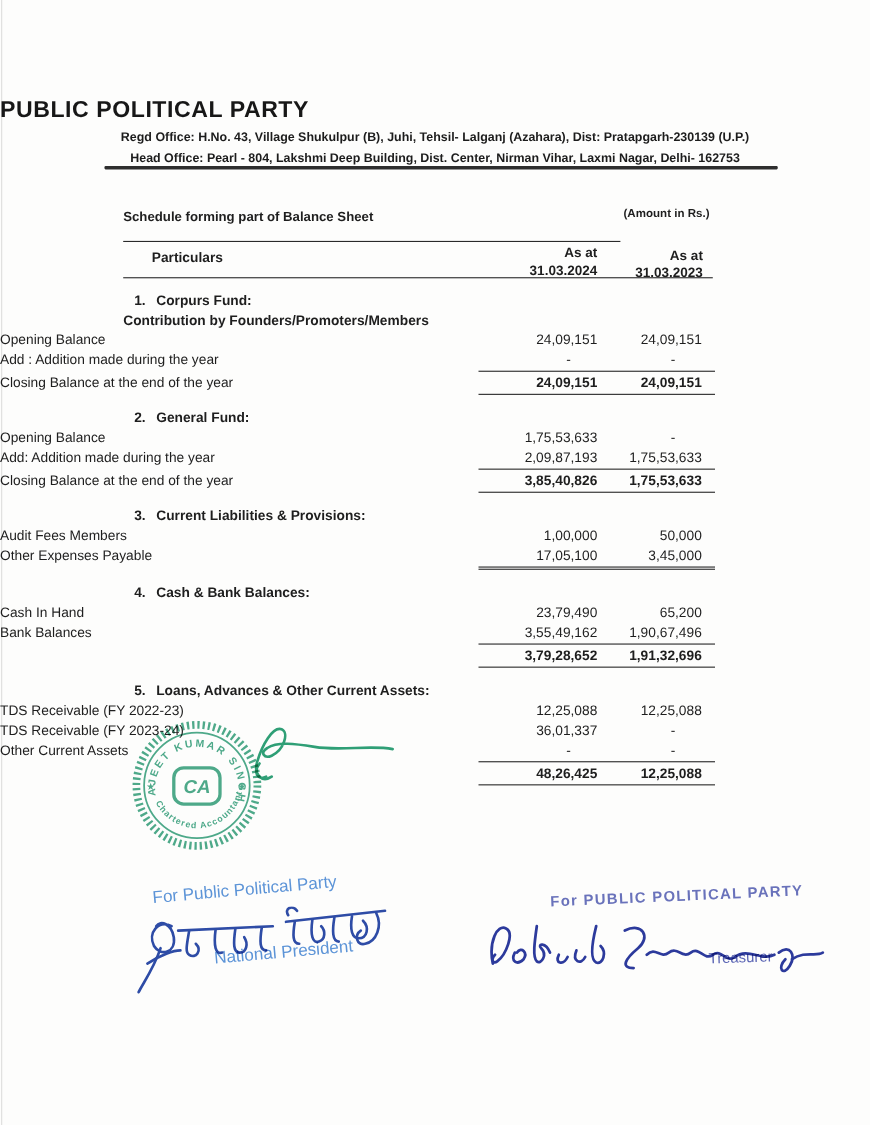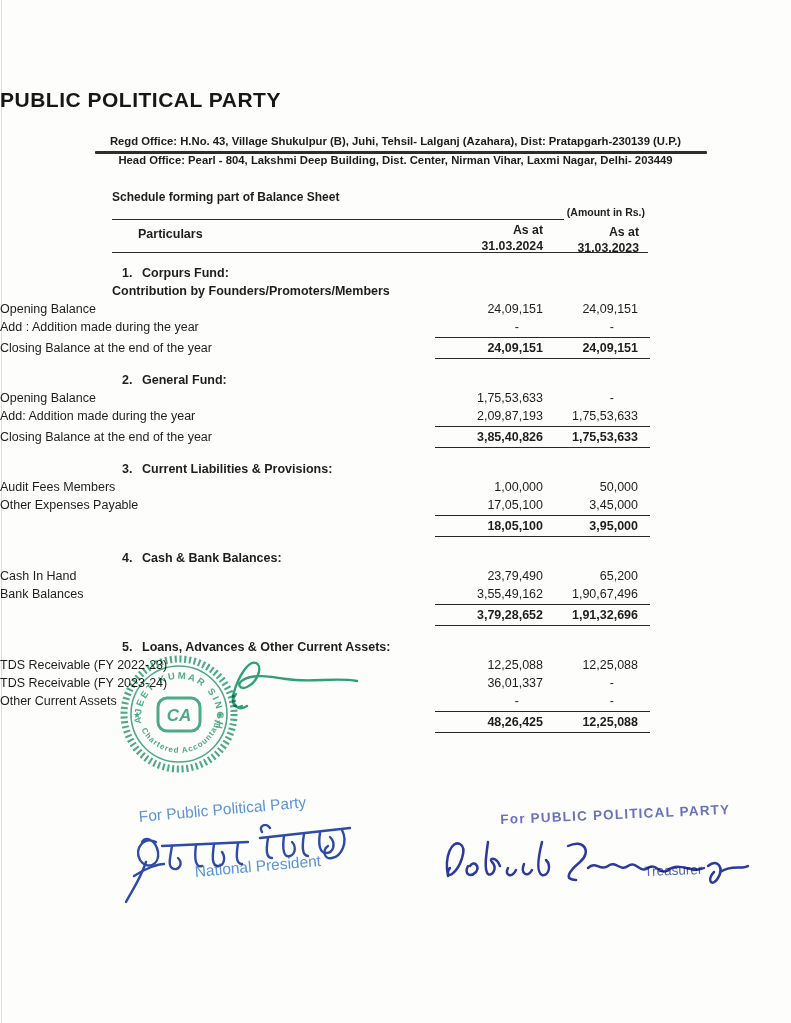--- a/index.html
+++ b/index.html
@@ -8,28 +8,28 @@
   .page {
     position:relative; width:791px; height:1023px; margin:0 auto;
     background:#fdfdfc; color:#1e1e1e; overflow:hidden;
   }
   .scan-edge { position:absolute; left:1px; top:0; height:100%; width:1px; background:#c4c4c4; opacity:.55; }
 
   
   .doc-title { position:absolute; top:88px; left:0; width:100%; text-align:left;
     font-size:21px; font-weight:700; letter-spacing:.5px; color:#171717; }
   .office-line { position:absolute; left:0; width:100%; text-align:center;
-    font-size:11.3px; font-weight:700; color:#1c1c1c;margin-top:16px; }
+    font-size:11.3px; font-weight:700; color:#1c1c1c; }
   .regd { top:119px; }
   .head { top:138px; }
   .thick-rule { position:absolute; top:151px; left:95px; width:612px; height:3px; background:#2e2e2e; border-radius:1px; }
 
   .schedule-title { position:absolute; top:190px; left:112px; width:520px; 
     font-size:12px; font-weight:700; }
-  .amount-note { position:absolute; top:206px; left:420px; width:225px; text-align:right;
+  .amount-note { position:absolute; top:188px; left:420px; width:225px; text-align:right;
     font-size:10.5px; font-weight:700; }
   .hline1 { position:absolute; top:219px; left:112px; width:452px; border-top:1.7px solid #2a2a2a; }
   .hline2 { position:absolute; top:252px; left:112px; width:536px; border-top:1.7px solid #2a2a2a; }
   .col-particulars { position:absolute; top:227px; left:138px; font-size:12.5px; font-weight:700; }
   .colhead { position:absolute; width:112px; text-align:right; font-size:12.3px; font-weight:700; line-height:16px; }
   .colhead.c2024 { top:222px; left:431px; }
   .colhead.c2023 { top:224px; left:527px; }
 
   
   .tbody { position:absolute; top:264px; left:0; width:791px; }
@@ -55,21 +55,21 @@
   .sr2 { top:864px; left:644px; font-size:13.5px; color:#5a64b6; transform:rotate(-2deg); transform-origin:left top; }
 </style>
 </head>
 <body>
 
 <div class="page">
   <div class="scan-edge"></div>
 
   <div class="doc-title">PUBLIC POLITICAL PARTY</div>
   <div class="office-line regd">Regd Office: H.No. 43, Village Shukulpur (B), Juhi, Tehsil- Lalganj (Azahara), Dist: Pratapgarh-230139 (U.P.)</div>
-  <div class="office-line head">Head Office: Pearl - 804, Lakshmi Deep Building, Dist. Center, Nirman Vihar, Laxmi Nagar, Delhi- 203449</div>
+  <div class="office-line head">Head Office: Pearl - 804, Lakshmi Deep Building, Dist. Center, Nirman Vihar, Laxmi Nagar, Delhi- 162753</div>
   <div class="thick-rule"></div>
 
   <div class="schedule-title">Schedule forming part of Balance Sheet</div>
   <div class="amount-note">(Amount in Rs.)</div>
   <div class="hline1"></div>
   <div class="col-particulars">Particulars</div>
   <div class="colhead c2024">
     <div>As at</div>
     <div>31.03.2024</div>
   </div>
@@ -141,25 +141,20 @@
         <span class="lbl">Audit Fees Members</span>
         <span class="cell c1">1,00,000</span>
         <span class="cell c2">50,000</span>
       </div>
       <div class="trow">
         <span class="lbl">Other Expenses Payable</span>
         <span class="cell c1">17,05,100</span>
         <span class="cell c2">3,45,000</span>
       </div>
       <div class="tline"></div>
-      <div class="trow">
-        <span class="lbl"></span>
-        <span class="cell c1 bold">18,05,100</span>
-        <span class="cell c2 bold">3,95,000</span>
-      </div>
       <div class="tline"></div>
     </div>
 
     <div class="section">
       <div class="trow">
         <span class="secnum">4.</span>
         <span class="sechead">Cash &amp; Bank Balances:</span>
       </div>
       <div class="trow">
         <span class="lbl">Cash In Hand</span>

